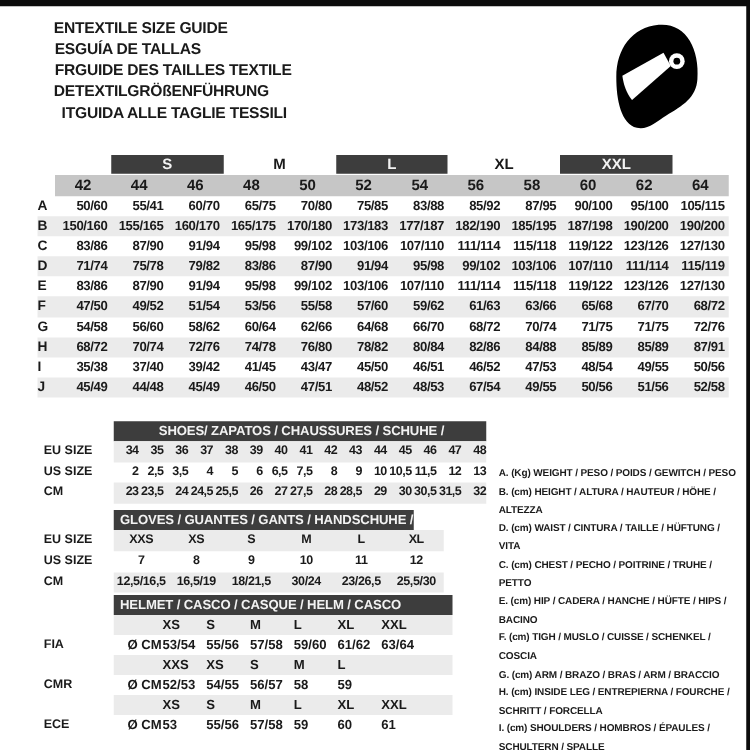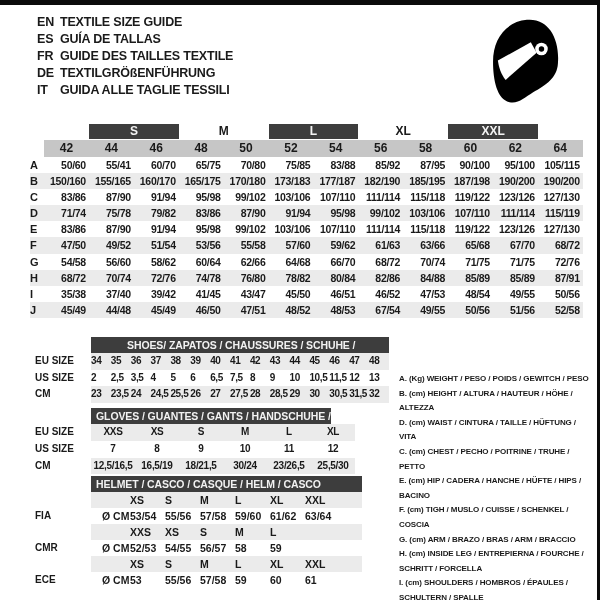--- a/index.html
+++ b/index.html
@@ -6,21 +6,21 @@
     --black:#0b0b0b; --dark:#3d3d3d; --header_gray:#c6c6c6;
     --stripe:#ebebeb; --text:#1a1a1a; --white:#ffffff;
   }
   *{margin:0;padding:0;box-sizing:border-box;}
   body{width:600px;height:600px;font-family:"Liberation Sans",sans-serif;font-weight:700;color:var(--text);background:#fff;}
   .page{position:relative;width:600px;height:600px;background:var(--white);overflow:hidden;}
   .topbar{position:absolute;left:0;top:0;width:600px;height:5px;background:var(--black);}
   .rightbar{position:absolute;right:0;top:0;width:3px;height:600px;background:var(--black);}
 
   
-  .langs{position:absolute;left:37px;top:14px;}
+  .langs{position:absolute;left:37px;top:14px;text-align:right;}
   .lang{display:flex;height:17px;line-height:17px;font-size:12.5px;letter-spacing:-0.2px;}
   .lang .code{width:23px;}
 
   
   .helmet-ico{position:absolute;left:486px;top:16px;width:78px;height:92px;}
 
   
   .main-table{position:absolute;left:30px;top:124px;width:553px;font-size:10.5px;}
   .gh-row{display:flex;margin-left:59px;height:16px;}
   .gh{width:89.8px;height:15px;line-height:15px;text-align:center;font-size:12px;}
@@ -45,21 +45,21 @@
   .gloves .btitle{width:240px;}
   .helmets .btitle{width:271px;}
   .brow{display:flex;}
   .shoes .brow{height:16.5px;line-height:16.5px;}
   .gloves .brow{height:16.8px;line-height:16.8px;}
   .helmets .brow{height:16px;line-height:16px;}
   .blabel{width:61px;padding-left:5px;font-size:10px;}
   .barea{display:flex;}
   .brows div.brow:nth-of-type(odd) .barea{background:var(--stripe);}
   .shoes .barea{width:298px;}
-  .shoes .bcell{flex:1;text-align:left;font-size:10px;letter-spacing:-0.4px;}
+  .shoes .bcell{flex:1;text-align:right;font-size:10px;letter-spacing:-0.4px;}
   .gloves .barea{width:264px;}
   .gloves .bcell{width:44px;text-align:center;font-size:10px;letter-spacing:-0.3px;}
   .helmets .barea{width:271px;}
   .bunit{width:39px;padding-left:11px;font-size:10.5px;}
   .helmets .bcell{width:35px;text-align:left;font-size:10.5px;}
 
   
   .legend{position:absolute;left:399px;top:336px;width:192px;font-size:8px;line-height:14.6px;letter-spacing:-0.1px;margin-top:36px;}
 </style>
 </head>

